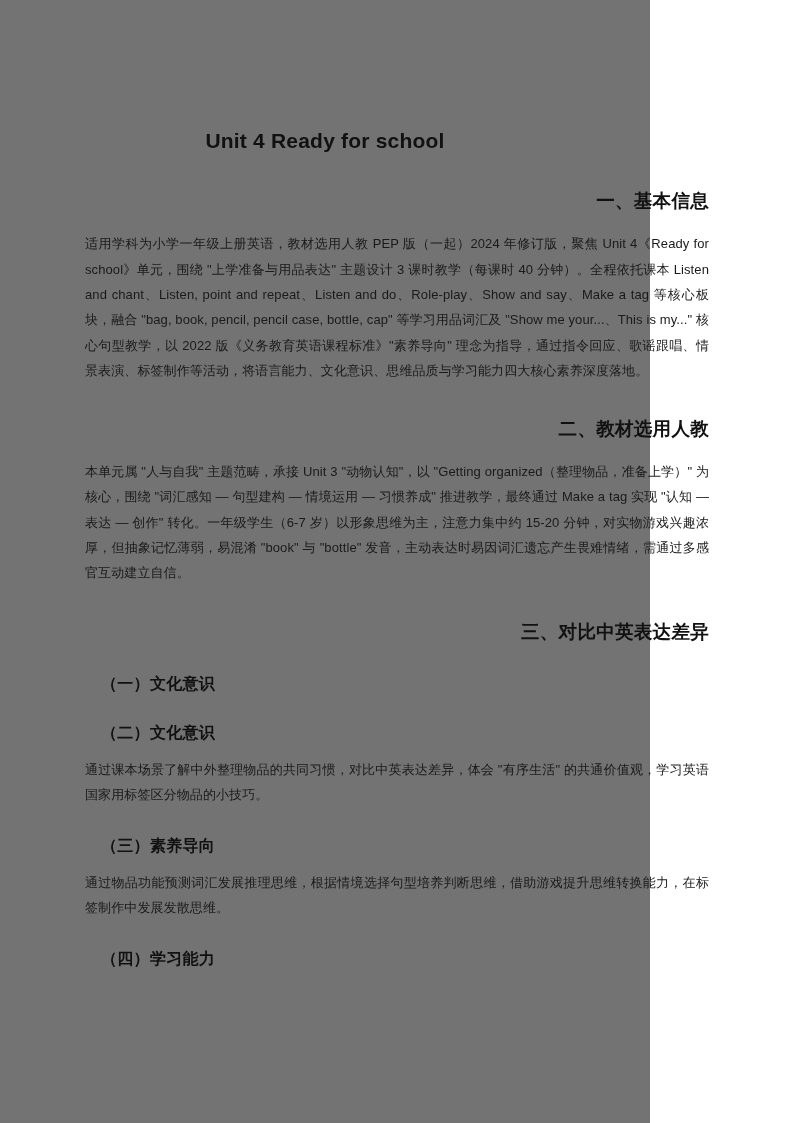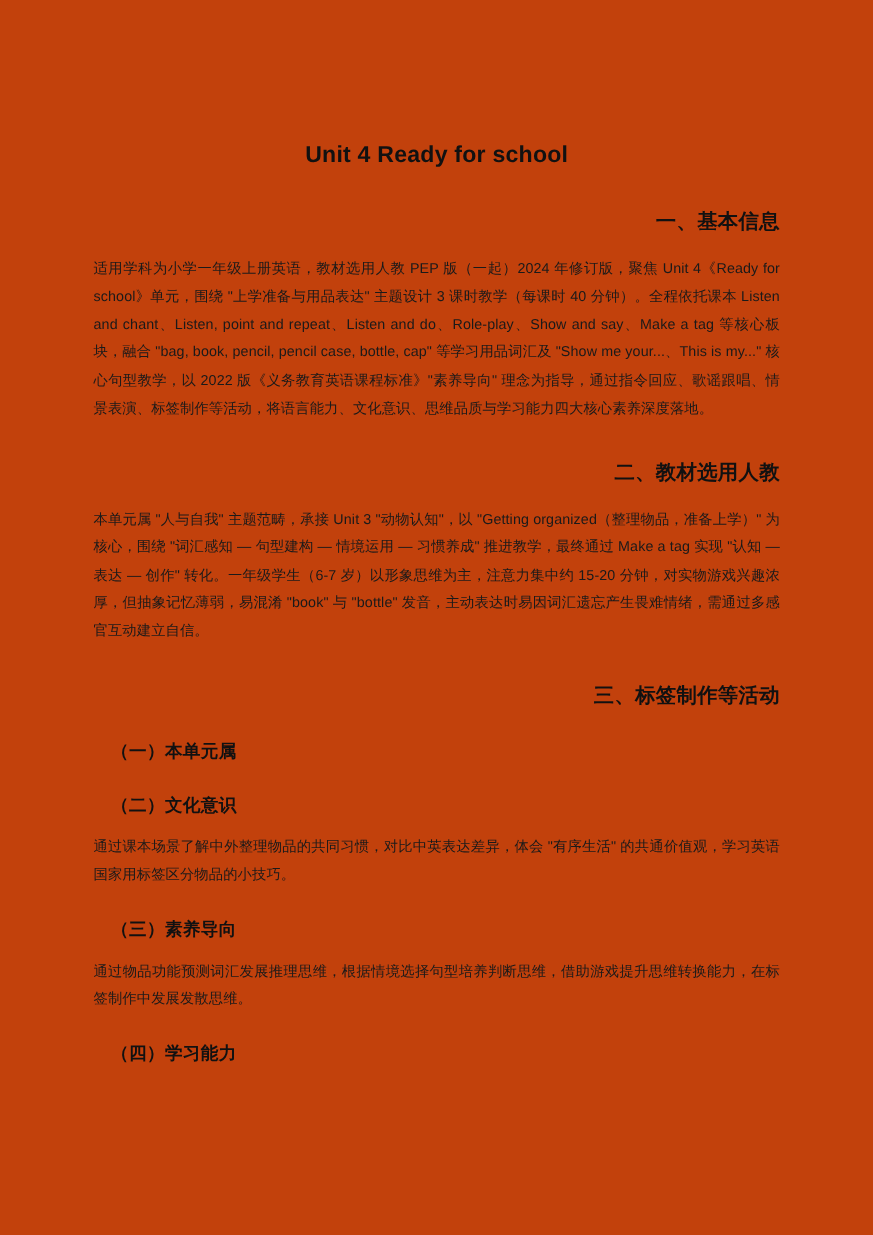--- a/index.html
+++ b/index.html
@@ -11,24 +11,24 @@
   body {
     width: 794px;
     height: 1123px;
     font-family: "Liberation Sans", "DejaVu Sans", sans-serif;
     color: #000000;
     -webkit-font-smoothing: antialiased;
     overflow: hidden;
   }
   .page {
     box-sizing: border-box;
-    width: 794px;
+    width: 650px;
     height: 1123px;
     padding: 96px 85px 60px 85px;
-    background: #c2410c;
+    background: #737373;
     position: relative;
   }
   .doc-title {
     font-size: 21px;
     font-weight: bold;
     text-align: center;
     letter-spacing: 0.2px;
     margin: 30px 0 0 0;
     line-height: 1.4;
     color: #111111;
@@ -72,23 +72,23 @@
   <h1 class="doc-title">Unit 4 Ready for school</h1>
 
   <div class="content">
 
     <h2 class="section-heading">一、基本信息</h2>
     <p class="body-text">适用学科为小学一年级上册英语，教材选用人教 PEP 版（一起）2024 年修订版，聚焦 Unit 4《Ready for school》单元，围绕 "上学准备与用品表达" 主题设计 3 课时教学（每课时 40 分钟）。全程依托课本 Listen and chant、Listen, point and repeat、Listen and do、Role-play、Show and say、Make a tag 等核心板块，融合 "bag, book, pencil, pencil case, bottle, cap" 等学习用品词汇及 "Show me your...、This is my..." 核心句型教学，以 2022 版《义务教育英语课程标准》"素养导向" 理念为指导，通过指令回应、歌谣跟唱、情景表演、标签制作等活动，将语言能力、文化意识、思维品质与学习能力四大核心素养深度落地。</p>
 
     <h2 class="section-heading">二、教材选用人教</h2>
     <p class="body-text">本单元属 "人与自我" 主题范畴，承接 Unit 3 "动物认知"，以 "Getting organized（整理物品，准备上学）" 为核心，围绕 "词汇感知 — 句型建构 — 情境运用 — 习惯养成" 推进教学，最终通过 Make a tag 实现 "认知 — 表达 — 创作" 转化。一年级学生（6-7 岁）以形象思维为主，注意力集中约 15-20 分钟，对实物游戏兴趣浓厚，但抽象记忆薄弱，易混淆 "book" 与 "bottle" 发音，主动表达时易因词汇遗忘产生畏难情绪，需通过多感官互动建立自信。</p>
 
-    <h2 class="section-heading">三、标签制作等活动</h2>
+    <h2 class="section-heading">三、对比中英表达差异</h2>
 
-    <h3 class="subsection-heading">（一）本单元属</h3>
+    <h3 class="subsection-heading">（一）文化意识</h3>
 
     <h3 class="subsection-heading">（二）文化意识</h3>
     <p class="body-text">通过课本场景了解中外整理物品的共同习惯，对比中英表达差异，体会 "有序生活" 的共通价值观，学习英语国家用标签区分物品的小技巧。</p>
 
     <h3 class="subsection-heading">（三）素养导向</h3>
     <p class="body-text">通过物品功能预测词汇发展推理思维，根据情境选择句型培养判断思维，借助游戏提升思维转换能力，在标签制作中发展发散思维。</p>
 
     <h3 class="subsection-heading">（四）学习能力</h3>
 
   </div>

